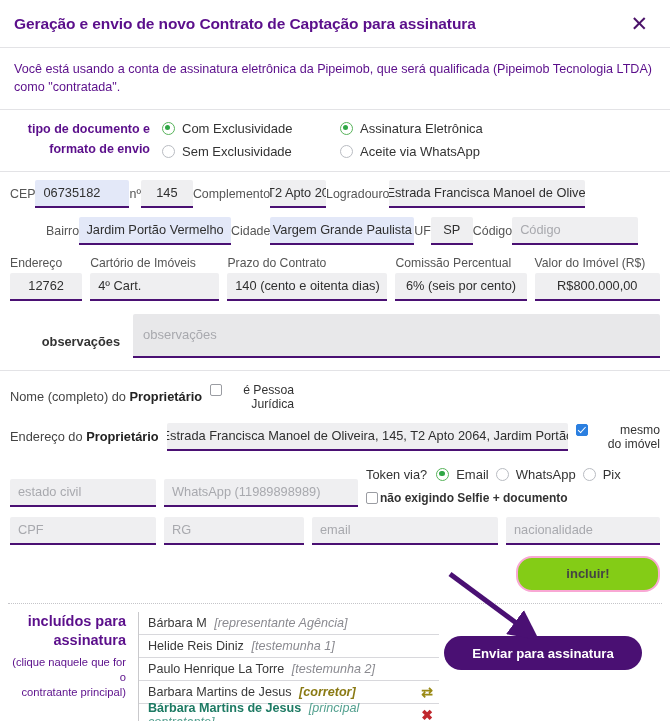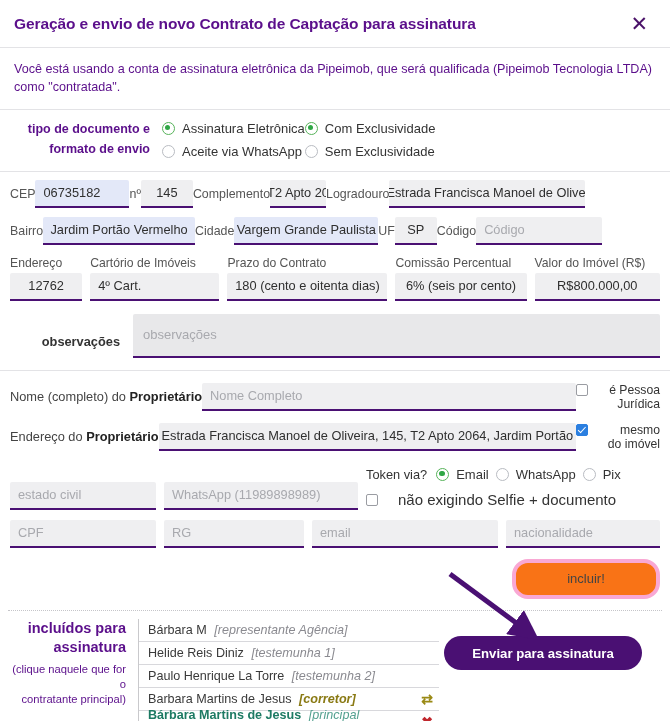--- a/index.html
+++ b/index.html
@@ -93,21 +93,21 @@
     font-size:12.8px;color:#2f2f2f;
     border-radius:2px 2px 0 0;
     overflow:hidden;white-space:nowrap;
     cursor:text;
   }
   .fld.auto{background:#e3e8f8;}
   .fld.ph{color:#a8a9ae;}
   .fld.center{justify-content:center;}
 
   .row-cep{margin-top:8px;}
-  .row-bairro{margin-top:9px;}
+  .row-bairro{margin-top:9px;margin-left:36px;}
 
   
   .grp{display:flex;flex-direction:column;}
   .grp .glabel{font-size:12.2px;color:#555;margin-bottom:3px;white-space:nowrap;}
 
   .row-matricula{margin-top:11px;gap:8px;align-items:flex-end;}
 
   
   .obs-row{
     display:flex;align-items:flex-end;
@@ -120,21 +120,21 @@
   }
   .obs-field{
     flex:1;height:44px;background:#e8e8ea;
     border-bottom:2px solid #4a1073;
     display:flex;align-items:center;padding:0 10px;
     box-sizing:border-box;color:#a8a9ae;font-size:13px;
     border-radius:2px 2px 0 0;cursor:text;
   }
 
   
-  .prop-row{display:flex;align-items:flex-end;padding:0 10px;margin-top:12px;gap:0;}
+  .prop-row{display:flex;align-items:flex-end;padding:0 10px;margin-top:12px;gap:8px;}
   .prop-label{font-size:12.8px;color:#444;padding-bottom:7px;white-space:nowrap;}
   .prop-label b{color:#222;}
   .chk-box{
     display:flex;align-items:flex-start;gap:3px;width:84px;flex:0 0 auto;
     font-size:12.2px;color:#333;line-height:14px;text-align:right;cursor:pointer;
   }
   .chk-box .txt{flex:1;text-align:right;}
   .cbx{
     width:12px;height:12px;border:1.4px solid #9a9ca2;background:#fff;
     box-sizing:border-box;flex:0 0 auto;margin-top:1px;border-radius:2px;
@@ -145,31 +145,31 @@
     content:"";position:absolute;left:3.3px;top:0.6px;
     width:3px;height:6.5px;border:solid #fff;border-width:0 1.8px 1.8px 0;
     transform:rotate(42deg);
   }
 
   
   .row-token{display:flex;align-items:flex-end;padding:0 10px;margin-top:14px;gap:8px;}
   .token-block{flex:1;display:flex;flex-direction:column;gap:6px;padding-bottom:2px;}
   .token-line{display:flex;align-items:center;gap:7px;font-size:12.6px;color:#333;white-space:nowrap;}
   .token-q{font-size:12.8px;color:#333;margin-right:2px;}
-  .chk-line{display:flex;align-items:center;gap:20px;font-size:15px;color:#333;cursor:pointer;}
+  .chk-line{display:flex;align-items:center;gap:2px;font-size:12px;color:#333;cursor:pointer;font-weight:bold;}
 
   .row-cpf{display:flex;padding:0 10px;margin-top:10px;gap:8px;}
 
   
   .incluir-row{display:flex;justify-content:flex-end;padding:0 10px;margin-top:11px;}
   .btn-incluir{
     width:140px;height:32px;border-radius:16px;
-    border:4px solid #f9a8d4;background:#f97316;
+    border:2px solid #f9a8d4;background:#84cc16;
     display:flex;align-items:center;justify-content:center;
-    font-size:13px;color:#444;cursor:pointer;
+    font-size:13px;color:#444;cursor:pointer;font-weight:bold;
   }
 
   .dashed-sep{
     border-top:1.5px dotted #c5c5c9;
     margin:11px 8px 0 8px;
   }
 
   
   .signers-wrap{display:flex;padding:8px 10px 0 10px;gap:0;}
   .signers-label{
@@ -211,39 +211,39 @@
 </div>
 
 <div class="intro">Você está usando a conta de assinatura eletrônica da Pipeimob, que será qualificada (Pipeimob Tecnologia LTDA) como "contratada".</div>
 
 <div class="doctype-row">
   <div class="doctype-label">
     <span>tipo de documento e</span><br>
     <span>formato de envio</span>
   </div>
 
+  <div class="radio-col c1">
+    <div class="radio-item">
+      <span class="rad on"></span>
+      <span>Com Exclusividade</span>
+    </div>
+    <div class="radio-item">
+      <span class="rad off"></span>
+      <span>Sem Exclusividade</span>
+    </div>
+  </div>
+
   <div class="radio-col c2">
     <div class="radio-item">
       <span class="rad on"></span>
       <span>Assinatura Eletrônica</span>
     </div>
     <div class="radio-item">
       <span class="rad off"></span>
       <span>Aceite via WhatsApp</span>
-    </div>
-  </div>
-
-  <div class="radio-col c1">
-    <div class="radio-item">
-      <span class="rad on"></span>
-      <span>Com Exclusividade</span>
-    </div>
-    <div class="radio-item">
-      <span class="rad off"></span>
-      <span>Sem Exclusividade</span>
     </div>
   </div>
 </div>
 
 <div class="frow row-cep">
   <div class="flabel">CEP</div>
   <div class="fld auto" style="width:94px">06735182</div>
   <div class="flabel">nº</div>
   <div class="fld center" style="width:52px">145</div>
   <div class="flabel">Complemento</div>
@@ -267,42 +267,41 @@
   <div class="grp" style="width:76px">
     <div class="glabel">Endereço</div>
     <div class="fld center">12762</div>
   </div>
   <div class="grp" style="width:136px">
     <div class="glabel">Cartório de Imóveis</div>
     <div class="fld">4º Cart.</div>
   </div>
   <div class="grp" style="width:160px">
     <div class="glabel">Prazo do Contrato</div>
-    <div class="fld center">180 (cento e oitenta dias)</div>
+    <div class="fld center">140 (cento e oitenta dias)</div>
   </div>
   <div class="grp" style="width:138px">
     <div class="glabel">Comissão Percentual</div>
     <div class="fld center">6% (seis por cento)</div>
   </div>
   <div class="grp" style="width:132px">
     <div class="glabel">Valor do Imóvel (R$)</div>
     <div class="fld center">R$800.000,00</div>
   </div>
 </div>
 
 <div class="obs-row">
   <div class="obs-label">observações</div>
   <div class="obs-field">observações</div>
 </div>
 
 <div class="prop-row">
   <div class="prop-label">
     <span>Nome (completo) do </span><b>Proprietário</b>
   </div>
-  <div class="fld ph" style="flex:1">Nome Completo</div>
   <div class="chk-box">
     <span class="cbx"></span>
     <span class="txt">
       <span>é Pessoa</span><br>
       <span>Jurídica</span>
     </span>
   </div>
 </div>
 
 <div class="prop-row">

